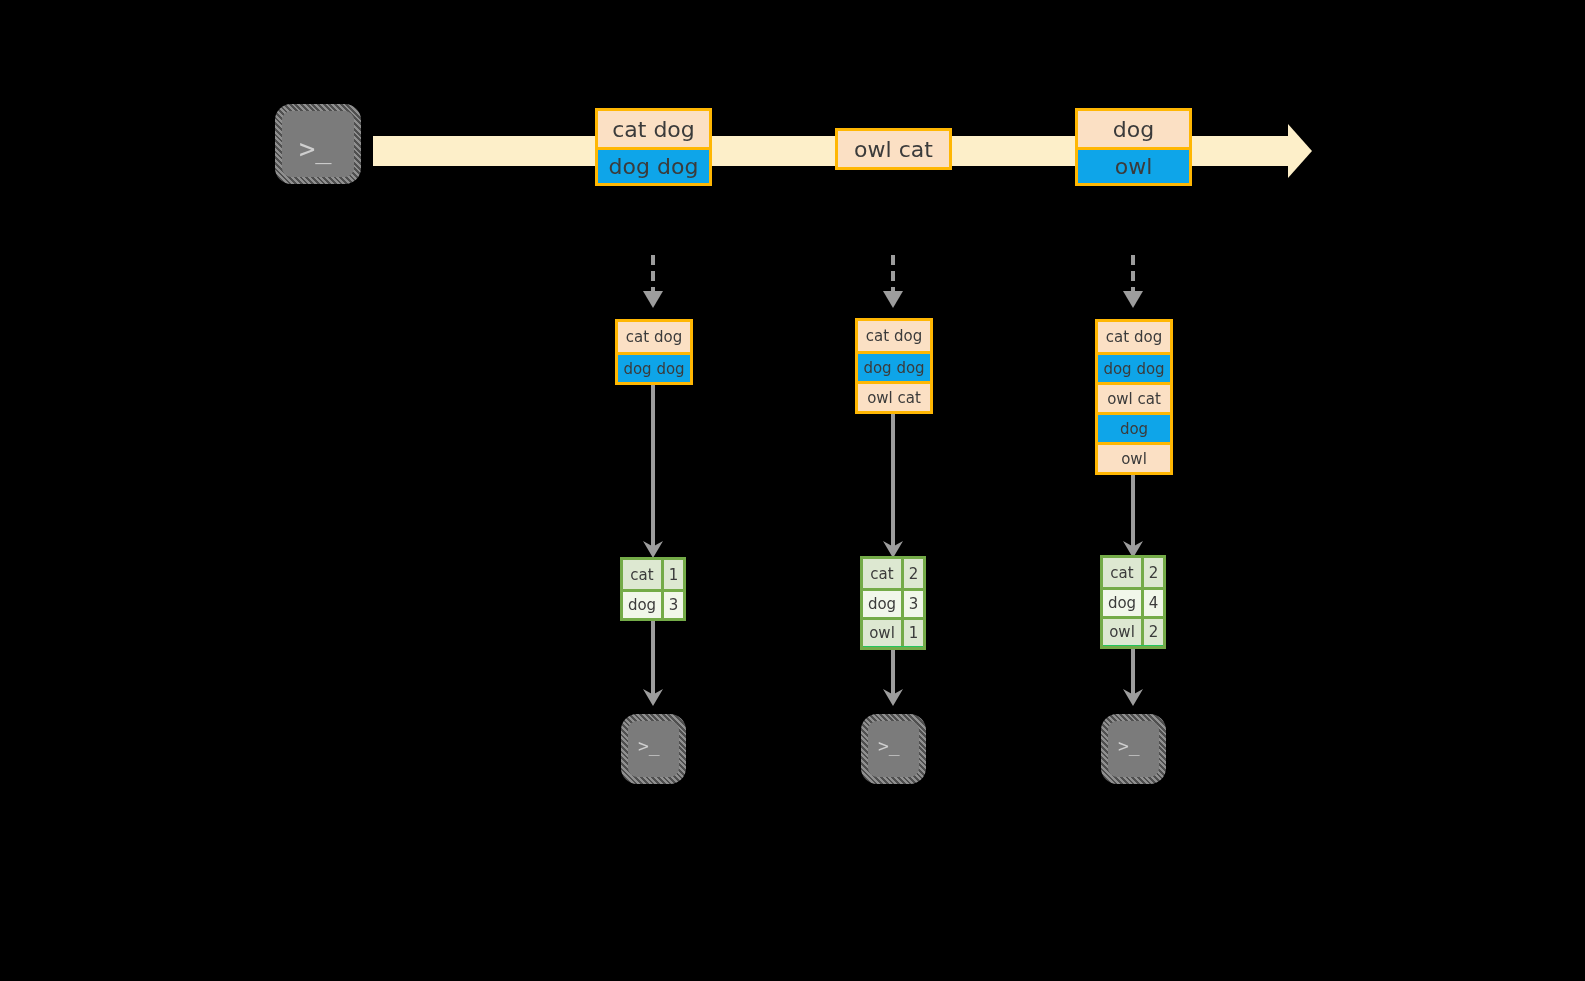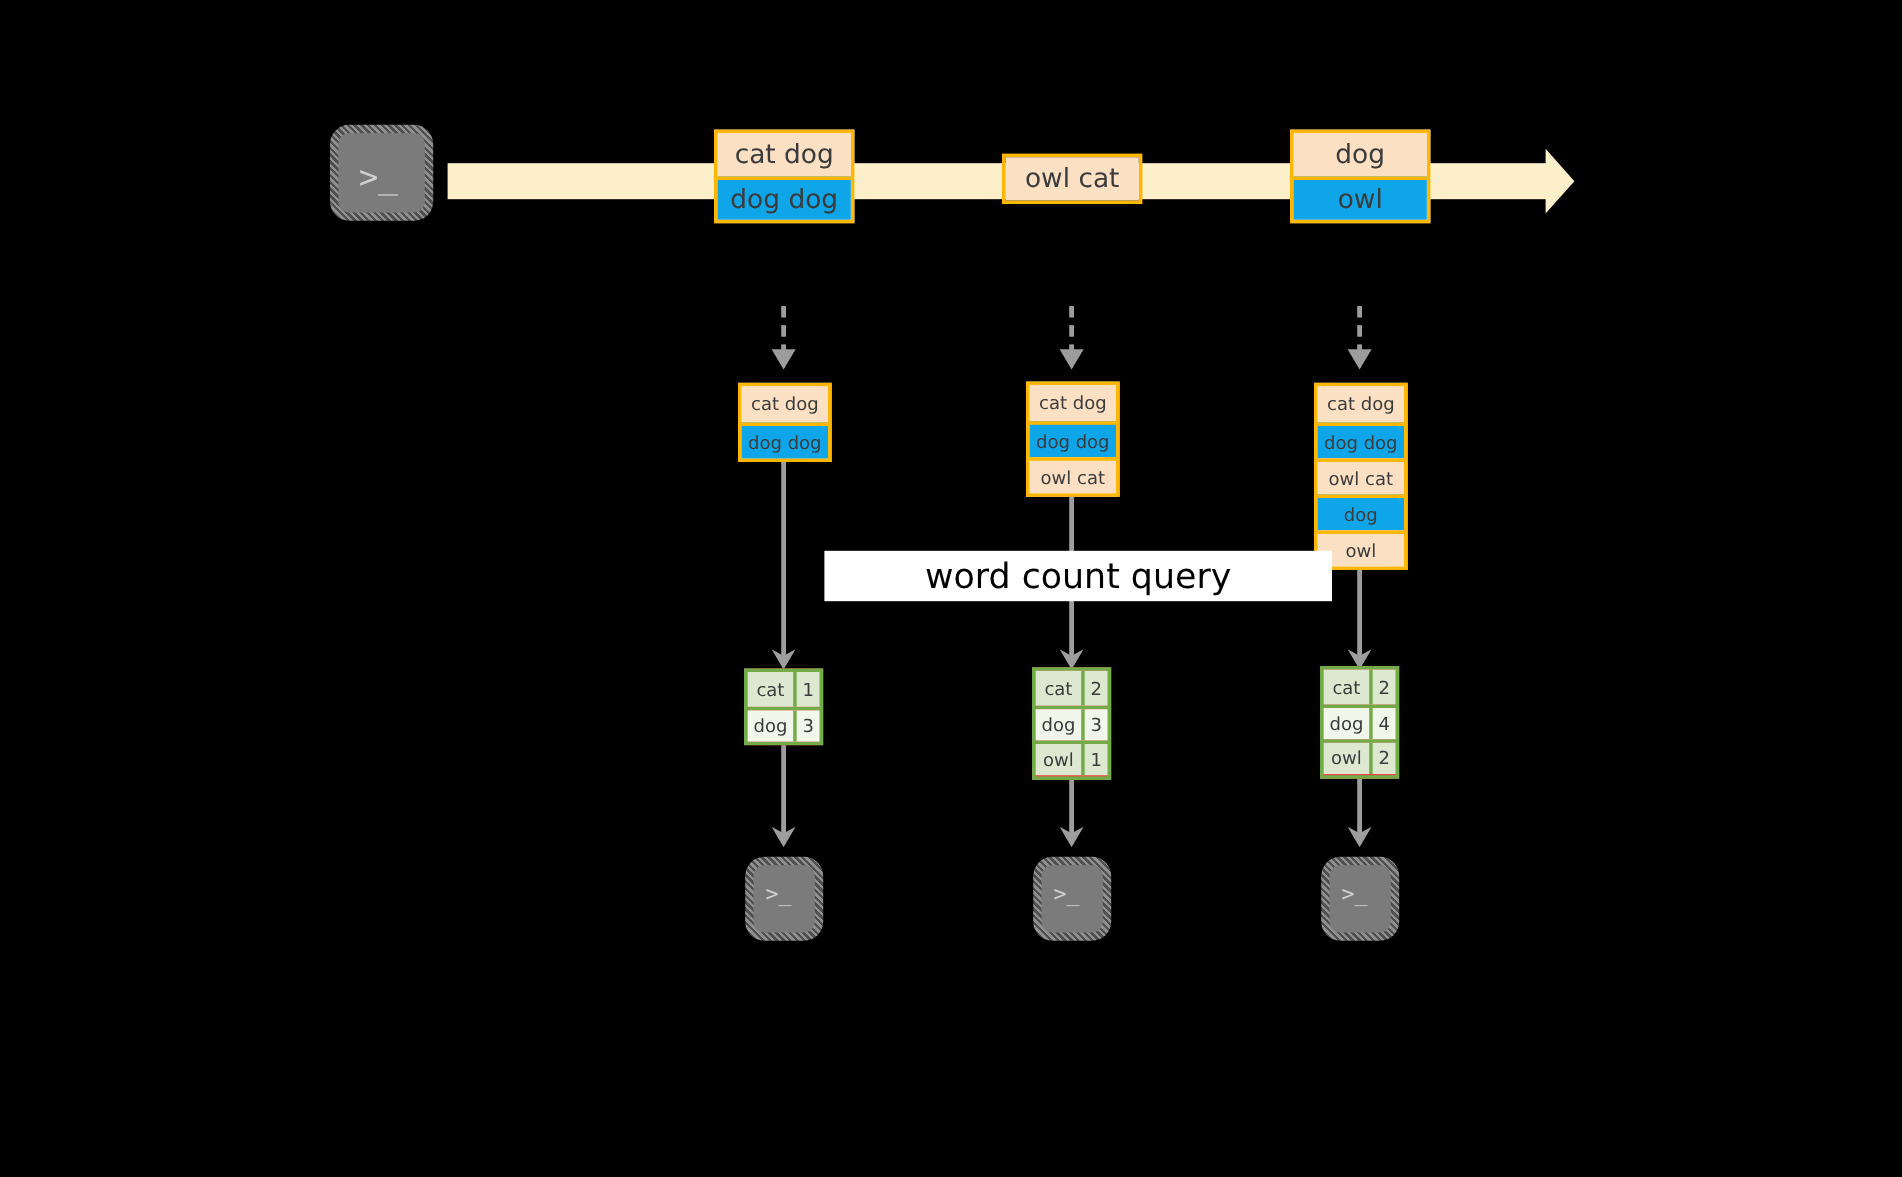--- a/index.html
+++ b/index.html
@@ -35,21 +35,21 @@
   .ebox{position:absolute;box-sizing:border-box;
         border:3px solid #ffb703;background:#fdf3e7;}
   .erow{box-sizing:border-box;display:flex;align-items:center;
         justify-content:center;color:#3b3b3b;white-space:nowrap;}
   .erow.odd{background:#fbe0c4;}
   .erow.even{background:#0ea5e9;}
   .erow + .erow{border-top:3px solid #ffb703;}
 
   
   .gbox{position:absolute;box-sizing:border-box;
-        border:3px solid #74ab48;background:#ef4444;}
+        border:3px solid #74ab48;background:#22c55e;}
   .grow{box-sizing:border-box;display:flex;}
   .grow + .grow{border-top:3px solid #74ab48;}
   .gcell{box-sizing:border-box;display:flex;align-items:center;
          justify-content:center;color:#3b3b3b;white-space:nowrap;}
   .gcell.key{border-right:3px solid #74ab48;}
   .grow.odd .gcell{background:#dde8d1;}
   .grow.even .gcell{background:#f1f7ea;}
 
   
   .vline{position:absolute;background:#9d9d9d;width:4px;}
@@ -127,23 +127,20 @@
 
   <div class="vline" style="left:651px;top:385px;height:166px;"></div>
   <div class="vhead notch" style="left:643px;top:541px;"></div>
 
   <div class="vline" style="left:891px;top:414px;height:137px;"></div>
   <div class="vhead notch" style="left:883px;top:541px;"></div>
 
   <div class="vline" style="left:1131px;top:475px;height:76px;"></div>
   <div class="vhead notch" style="left:1123px;top:541px;"></div>
 
-  <div class="banner" style="left:687px;top:459px;width:423px;height:42px;">
-    <span style="font-size:29px;">word count query</span>
-  </div>
 
   <div class="gbox" style="left:620px;top:557px;width:66px;height:64px;">
     <div class="grow odd" style="height:29px;">
       <div class="gcell key" style="width:41px;font-size:15px;">cat</div>
       <div class="gcell val" style="width:19px;font-size:15px;">1</div>
     </div>
     <div class="grow even" style="height:29px;">
       <div class="gcell key" style="width:41px;font-size:15px;">dog</div>
       <div class="gcell val" style="width:19px;font-size:15px;">3</div>
     </div>

